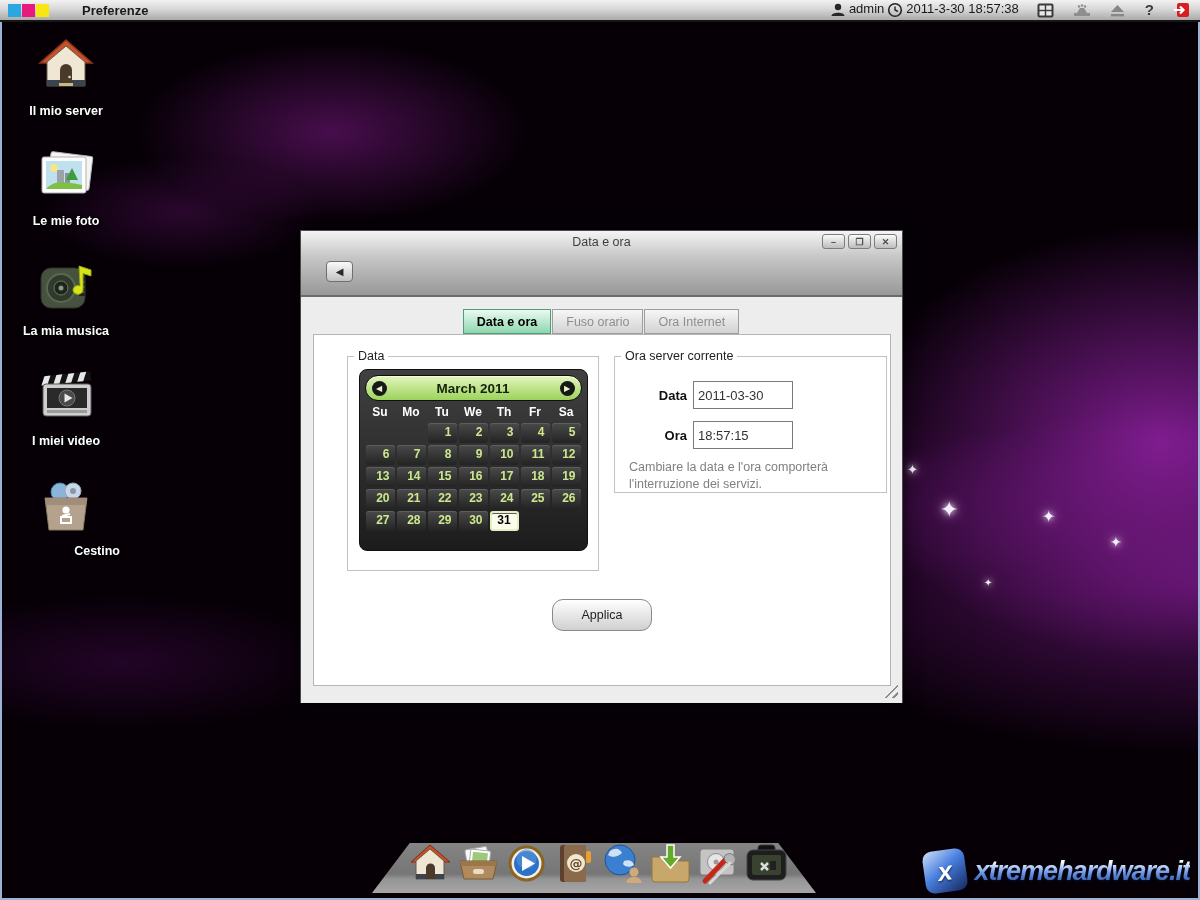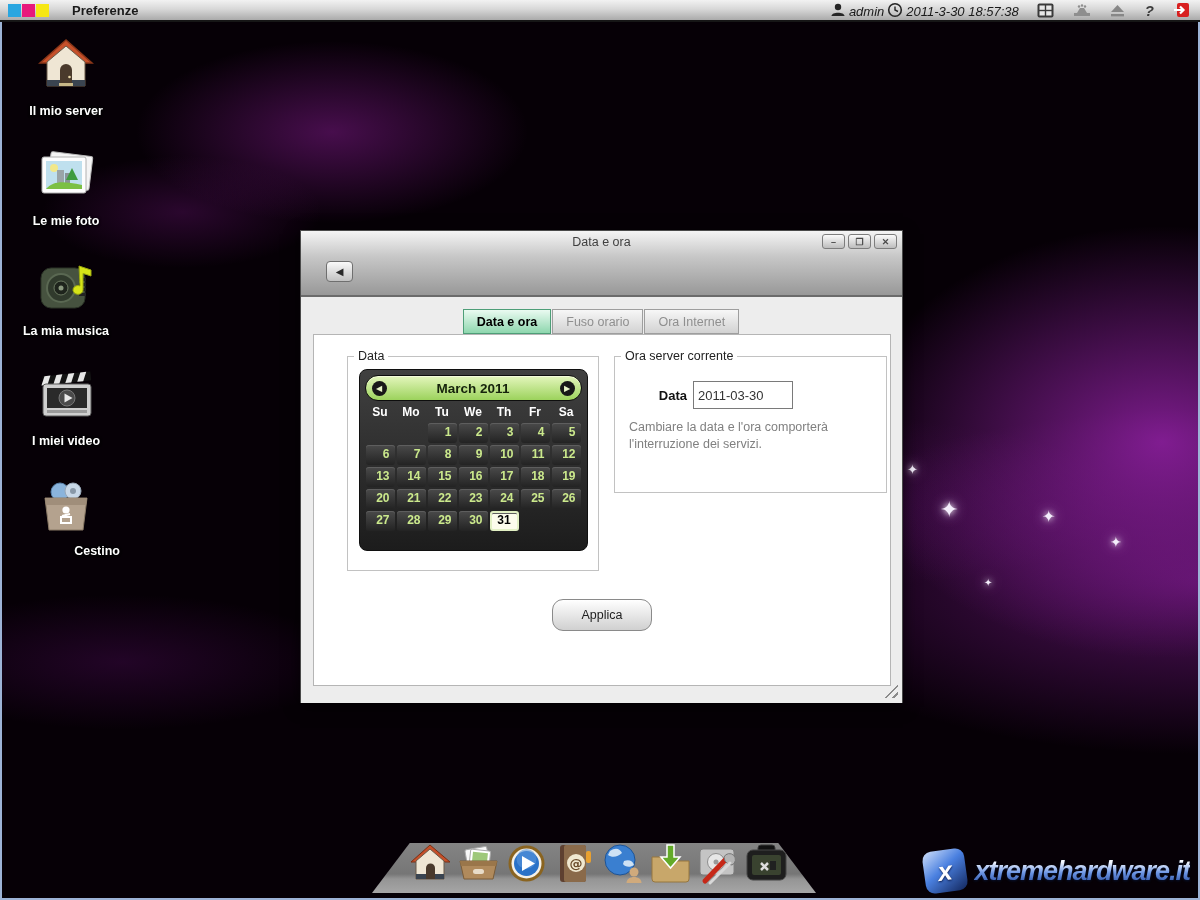--- a/index.html
+++ b/index.html
@@ -5,22 +5,22 @@
   * { margin:0; padding:0; box-sizing:border-box; }
   html,body { width:1200px; height:900px; overflow:hidden; background:#000;
               font-family:"Liberation Sans", sans-serif; }
 
   
   #topbar { position:absolute; left:0; top:0; width:1200px; height:22px;
     background:linear-gradient(#f2f2f2, #d8d8d8 45%, #aaaaaa);
     border-bottom:2px solid #161616; display:flex; align-items:center; z-index:50; }
   .tb-squares { display:flex; margin-left:8px; }
   .tb-sq { width:13px; height:13px; margin-right:1px; }
-  #tb-title { font-weight:bold; font-size:13px; color:#1a1a1a; margin-left:22px; }
-  #tb-right { margin-left:auto; display:flex; align-items:flex-end; gap:2px; margin-right:10px;font-style:italic; }
+  #tb-title { font-weight:bold; font-size:13px; color:#1a1a1a; margin-left:32px; }
+  #tb-right { margin-left:auto; display:flex; align-items:flex-start; gap:2px; margin-right:10px; }
   .tb-txt { font-size:13px; color:#1a1a1a; }
   .tb-ic { width:18px; height:18px; display:flex; align-items:center; justify-content:center; }
   .tb-help { font-size:15px; font-weight:bold; color:#3c3c3c; }
   .tb-gap { width:14px; }
 
   
   #desktop { position:absolute; left:0; top:22px; width:1200px; height:878px;
     border-left:2px solid #9db3d6; border-right:2px solid #9db3d6; border-bottom:2px solid #9db3d6;
     background:
       radial-gradient(ellipse 280px 130px at 330px 110px, rgba(125,25,135,.55), transparent 70%),
@@ -350,20 +350,24 @@
           </div>
         </div>
       </fieldset>
 
       <fieldset id="fs-server">
         <legend>Ora server corrente</legend>
         <div class="st-row">
           <span class="st-label">Data</span>
           <input class="st-input" value="2011-03-30" style="">
         </div>
+        <div class="st-row">
+          <span class="st-label">Ora</span>
+          <input class="st-input" value="18:57:15" style="">
+        </div>
         <div id="st-note">Cambiare la data e l'ora comporterà l'interruzione dei servizi.</div>
       </fieldset>
 
       <button id="apply-btn">Applica</button>
     </div>
   </div>
 
   <div id="resize-grip"></div>
 </div>
 

